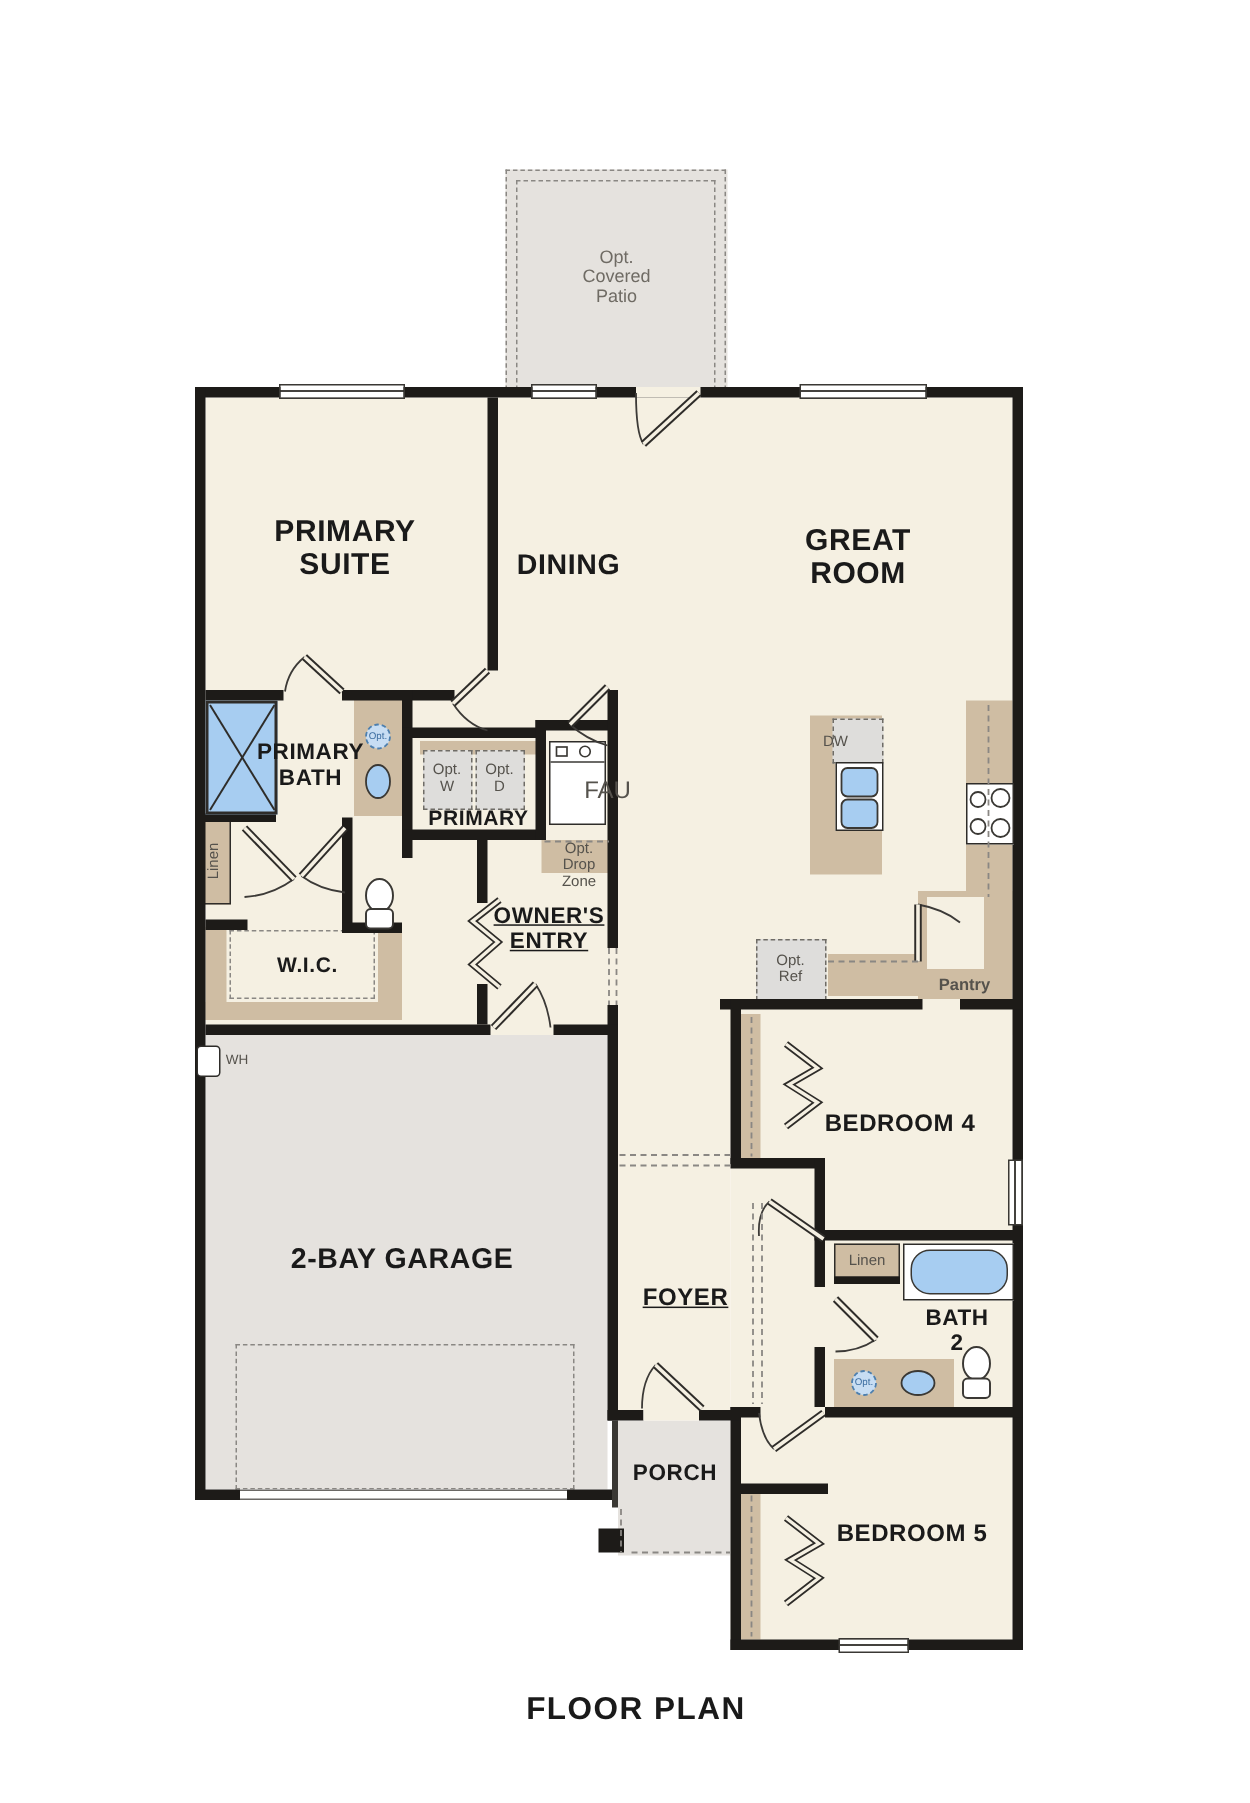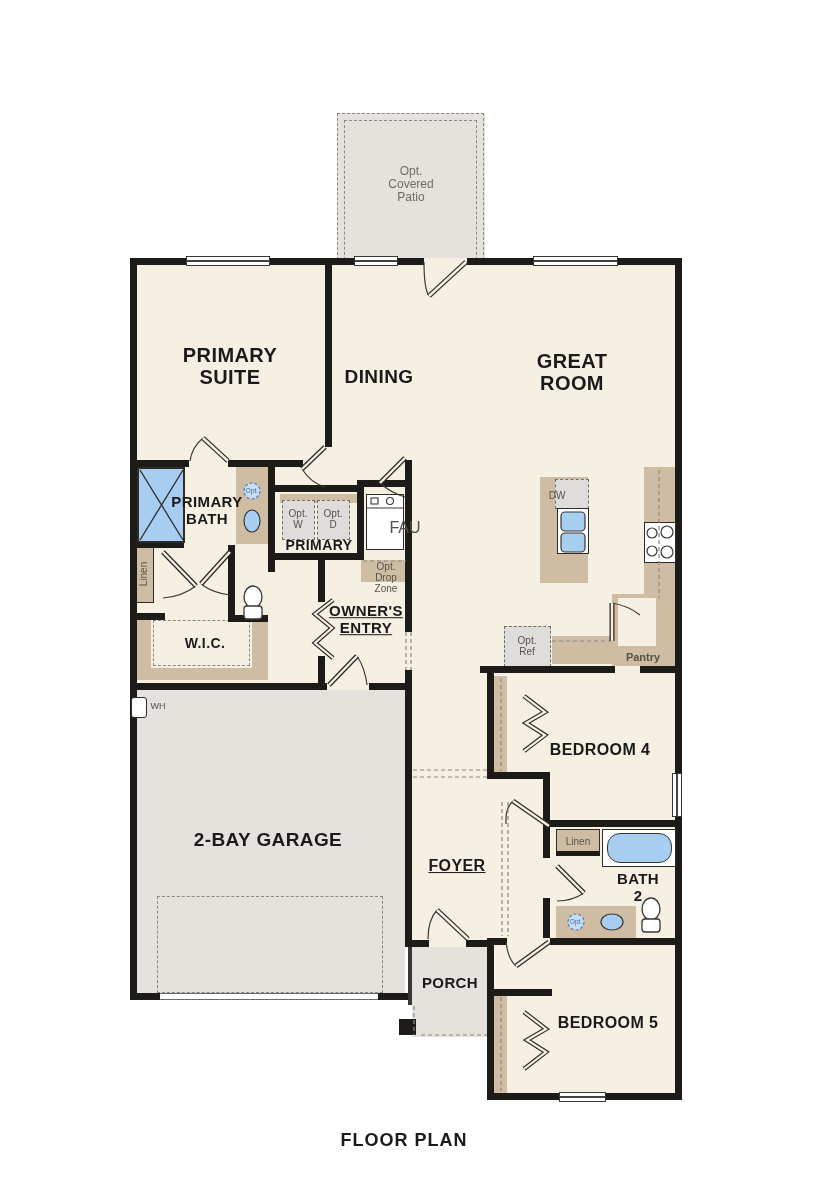--- a/index.html
+++ b/index.html
@@ -254,21 +254,21 @@
   <span class="lbl" style="left:205px;top:644px;font-size:14px;">W.I.C.</span>
   <span class="lbl" style="left:366px;top:620px;font-size:15px;text-decoration:underline;">OWNER'S
 ENTRY</span>
   <span class="lbl" style="left:268px;top:840px;font-size:19px;">2-BAY GARAGE</span>
   <span class="lbl" style="left:457px;top:866px;font-size:16px;text-decoration:underline;">FOYER</span>
   <span class="lbl" style="left:450px;top:983px;font-size:15px;">PORCH</span>
   <span class="lbl" style="left:600px;top:750px;font-size:16px;">BEDROOM 4</span>
   <span class="lbl" style="left:638px;top:888px;font-size:15px;">BATH
 2</span>
   <span class="lbl" style="left:608px;top:1023px;font-size:16px;">BEDROOM 5</span>
-  <span class="lbl" style="left:404px;top:1140px;font-size:18px;letter-spacing:1px;">FLOOR PLAN</span>
+  <span class="lbl" style="left:424px;top:1140px;font-size:21px;letter-spacing:1px;">FLOOR PLAN</span>
 
   <span class="sml" style="left:557px;top:495px;font-size:10px;">DW</span>
   <span class="sml" style="left:385px;top:528px;font-size:16px;margin-left:20px;">FAU</span>
   <span class="sml" style="left:158px;top:707px;font-size:9px;">WH</span>
   <span class="sml" style="left:643px;top:657px;font-size:11px;font-weight:bold;">Pantry</span>
   <span class="sml rot" style="left:143px;top:574px;font-size:10px;">Linen</span>
   <span class="sml" style="left:578px;top:841px;font-size:10px;">Linen</span>
   <span class="sml" style="left:298px;top:519px;font-size:10px;">Opt.
 W</span>
   <span class="sml" style="left:333px;top:519px;font-size:10px;">Opt.

